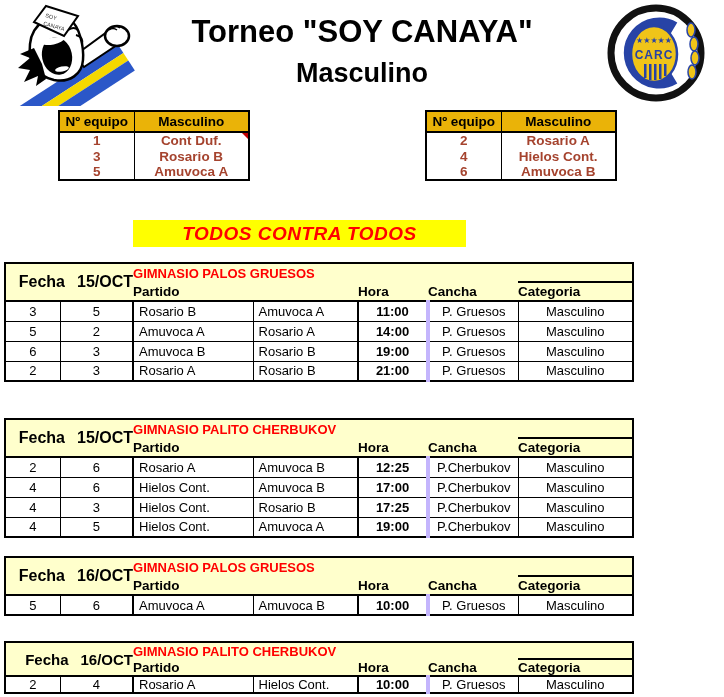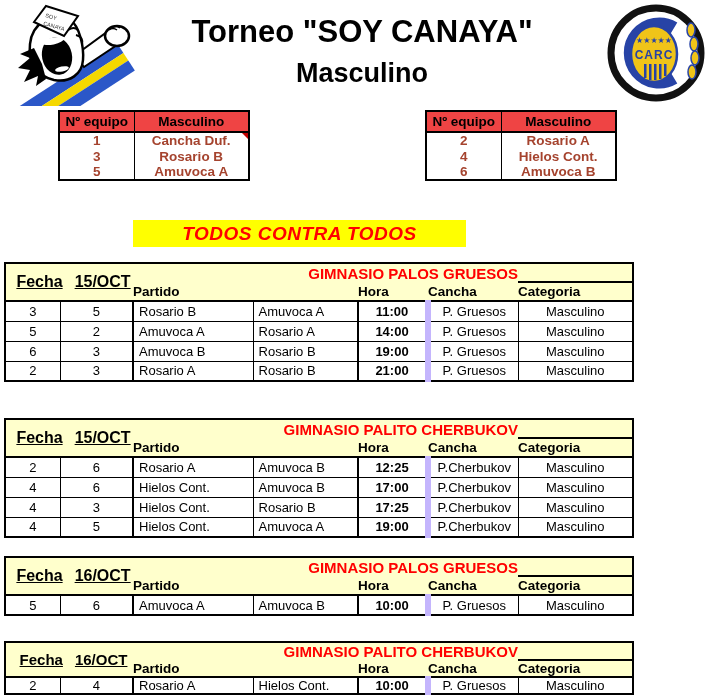--- a/index.html
+++ b/index.html
@@ -14,44 +14,44 @@
   .logo-left  { position:absolute; left:12px; top:4px; }
   .logo-right { position:absolute; left:598px; top:3px; }
 
   
   .group { position:absolute; top:110px; }
   .group-a { left:58px; }
   .group-b { left:425px; }
   .group-label { text-align:center; font-weight:bold; font-size:14px; height:20px; line-height:20px; }
   .gtable { border-collapse:collapse; border:2px solid #000; table-layout:fixed; }
   .gc1 { width:75px; } .gc2 { width:115px; }
-  .gtable th { background:#ef4444; font-size:13.5px; font-weight:bold; height:21px; border-bottom:2px solid #000; text-align:center; }
+  .gtable th { background:#eab308; font-size:13.5px; font-weight:bold; height:21px; border-bottom:2px solid #000; text-align:center; }
   .gtable th + th, .gtable td + td { border-left:1px solid #000; }
   .gtable td { color:#A5432E; font-weight:bold; font-size:13.5px; text-align:center; height:16px; position:relative; white-space:nowrap; overflow:hidden; }
   .note::after { content:''; position:absolute; top:0; right:0; width:0; height:0;
                  border-left:6px solid transparent; border-top:6px solid #C00000; }
 
   
   .banner { position:absolute; left:133px; top:220px; width:333px; height:27px; background:#FFFF00;
             color:#FF0000; font-weight:bold; font-style:italic; font-size:19px; text-align:center;
             line-height:27px; letter-spacing:0.5px; }
 
   
   .sched { position:absolute; left:4px; width:628px; border-collapse:collapse; table-layout:fixed; border:2px solid #000; }
   .c1{width:55px} .c2{width:73px} .c3{width:120px} .c4{width:105px} .c5{width:70px} .c6{width:90px} .c7{width:115px}
   .sched thead td { background:#FFFFCC; border:none; }
-  .fecha { font-weight:bold; font-size:16px; text-align:center; padding-left:8px; border-bottom:2px solid #000 !important; vertical-align:middle;text-decoration:underline; }
+  .fecha { font-weight:bold; font-size:16px; text-align:right; padding-left:8px; border-bottom:2px solid #000 !important; vertical-align:middle; }
   .fecha .fdate { margin-left:12px; }
-  .gym    { color:#FF0000; font-weight:bold; font-size:15px; text-align:right; height:19px; }
+  .gym    { color:#FF0000; font-weight:bold; font-size:13px; text-align:left; height:19px; }
   .hempty { height:19px; border-bottom:2px solid #000 !important; }
   .hlabel { font-weight:bold; font-size:13.5px; text-align:left; height:19px; border-bottom:2px solid #000 !important; }
   .sched tbody td { border:1px solid #000; height:20px; font-size:13px; text-align:center; white-space:nowrap; overflow:hidden; }
   .sched tbody td:nth-child(2) { border-right:2px solid #000; }
   .sched tbody td.pl { text-align:left; padding-left:5px; }
-  .sched tbody td.hora { font-weight:bold; border-left:2px solid #000; border-right:6px solid #c4b5fd;margin-left:16px; }
+  .sched tbody td.hora { font-weight:bold; border-left:2px solid #000; border-right:4px solid #c4b5fd;margin-left:16px; }
   .t-0 { top:262px; } .t-1 { top:418px; } .t-2 { top:556px; } .t-3 { top:641px; }
   .compact .gym, .compact .hlabel, .compact .hempty { height:17px; }
   .compact .fecha { font-size:15px; }
   .compact tbody td { height:17px; }
 </style>
 </head>
 <body>
 
 <div class="page">
 
@@ -110,21 +110,21 @@
         </colgroup>
       <thead>
         <tr>
           <th>Nº equipo</th>
           <th>Masculino</th>
         </tr>
       </thead>
       <tbody>
         <tr>
           <td>1</td>
-          <td class="note">Cancha Duf.</td>
+          <td class="note">Cont Duf.</td>
         </tr>
         <tr>
           <td>3</td>
           <td>Rosario B</td>
         </tr>
         <tr>
           <td>5</td>
           <td>Amuvoca A</td>
         </tr>
       </tbody>

